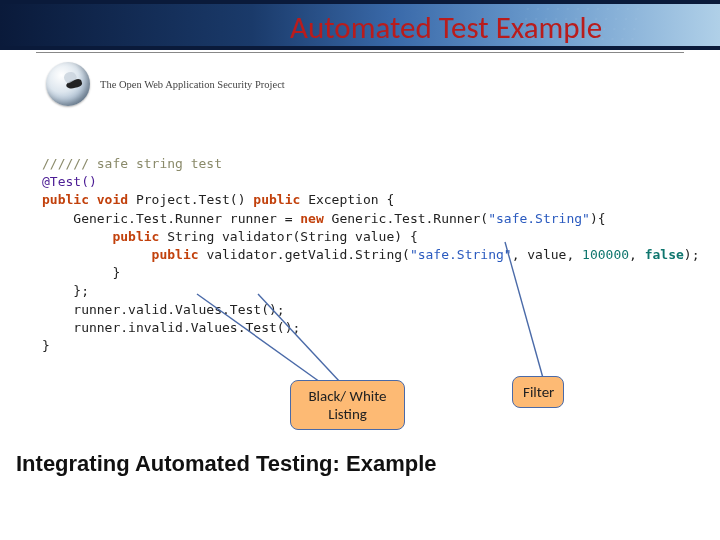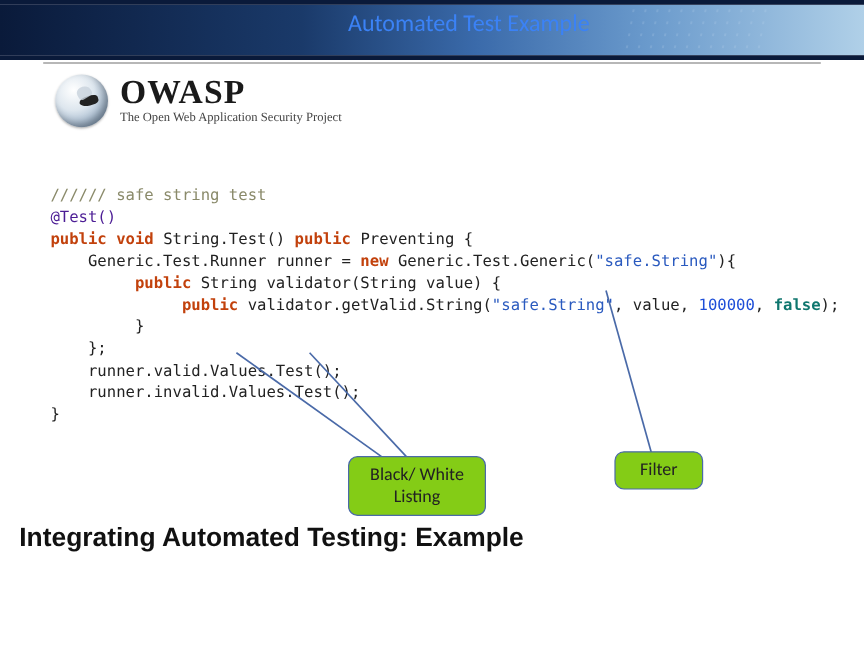--- a/index.html
+++ b/index.html
@@ -28,22 +28,22 @@
     height: 100%;
     background: radial-gradient(circle at center, rgba(200,220,240,0.3) 1px, transparent 1px);
     background-size: 10px 10px;
     transform: skewX(-10deg);
     opacity: 0.6;
   }
   .slide-title {
     position: absolute;
     top: 8px;
     left: 290px;
-    font-size: 20px;
-    color: #3b82f6;
+    font-size: 31px;
+    color: #b91c1c;
     font-weight: 400;
   }
   .title-underline {
     position: absolute;
     top: 52px;
     left: 36px;
     right: 36px;
     height: 1px;
     background: #888;
   }
@@ -106,74 +106,73 @@
     font-family: Consolas, Menlo, monospace;
     font-size: 13px;
     line-height: 1.4;
     white-space: pre;
     color: #222;
   }
   .com { color: #8a8a6a; }
   .ann { color: #4c1d95; }
   .kw  { color: #c2410c; font-weight: 700; }
   .str { color: #2a5abf; }
-  .num { color: #1d4ed8; text-align: center; }
+  .num { color: #0f766e; text-align: center; }
   .bool{ color: #0f766e; font-weight: 700; }
 
   svg.arrows {
     position: absolute;
     top: 0; left: 0;
     width: 720px; height: 540px;
     pointer-events: none;
   }
 
   .callout {
     position: absolute;
-    background: #84cc16;
+    background: #fdba74;
     border: 1.5px solid #4a6aa8;
     border-radius: 8px;
     padding: 6px 14px;
     font-size: 15px;
     text-align: center;
     color: #222;
     line-height: 1.2;
   }
   .callout.bw { top: 380px; left: 290px; width: 115px; }
-  .callout.filter { top: 376px; left: 512px; width: 74px; padding: 6px 10px; }
+  .callout.filter { top: 376px; left: 512px; width: 52px; padding: 6px 10px; }
 
   .footer-title {
     position: absolute;
     left: 16px;
-    top: 434px;
+    top: 450px;
     font-family: Verdana, Arial, sans-serif;
     font-size: 22px;
     font-weight: 700;
     color: #111;
     line-height: 1.3;
   }
 </style>
 </head>
 <body>
 
 <div class="header-band"></div>
 <div class="slide-title">Automated Test Example</div>
 <div class="title-underline"></div>
 
 <div class="logo-wrap">
   <div class="logo-circle"></div>
   <div class="logo-text">
-    <span class="logo-main">OWASP</span>
     <span class="logo-sub">The Open Web Application Security Project</span>
   </div>
 </div>
 
 <div class="code-block"><span class="com">////// safe string test</span>
 <span class="ann">@Test()</span>
-<span class="kw">public</span> <span class="kw">void</span> <span>String.Test()</span> <span class="kw">public</span> <span>Preventing {</span>
-    <span>Generic.Test.Runner runner =</span> <span class="kw">new</span> <span>Generic.Test.Generic(</span><span class="str">"safe.String"</span><span>){</span>
+<span class="kw">public</span> <span class="kw">void</span> <span>Project.Test()</span> <span class="kw">public</span> <span>Exception {</span>
+    <span>Generic.Test.Runner runner =</span> <span class="kw">new</span> <span>Generic.Test.Runner(</span><span class="str">"safe.String"</span><span>){</span>
          <span class="kw">public</span> <span>String validator(String value) {</span>
               <span class="kw">public</span> <span>validator.getValid.String(</span><span class="str">"safe.String"</span><span>, value,</span> <span class="num">100000</span><span>,</span> <span class="bool">false</span><span>);</span>
          <span>}</span>
     <span>};</span>
     <span>runner.valid.Values.Test();</span>
     <span>runner.invalid.Values.Test();</span>
 <span>}</span></div>
 
 <svg class="arrows">
   <line x1="320" y1="382" x2="197" y2="294" stroke="#4a6aa8" stroke-width="1.4"></line>

